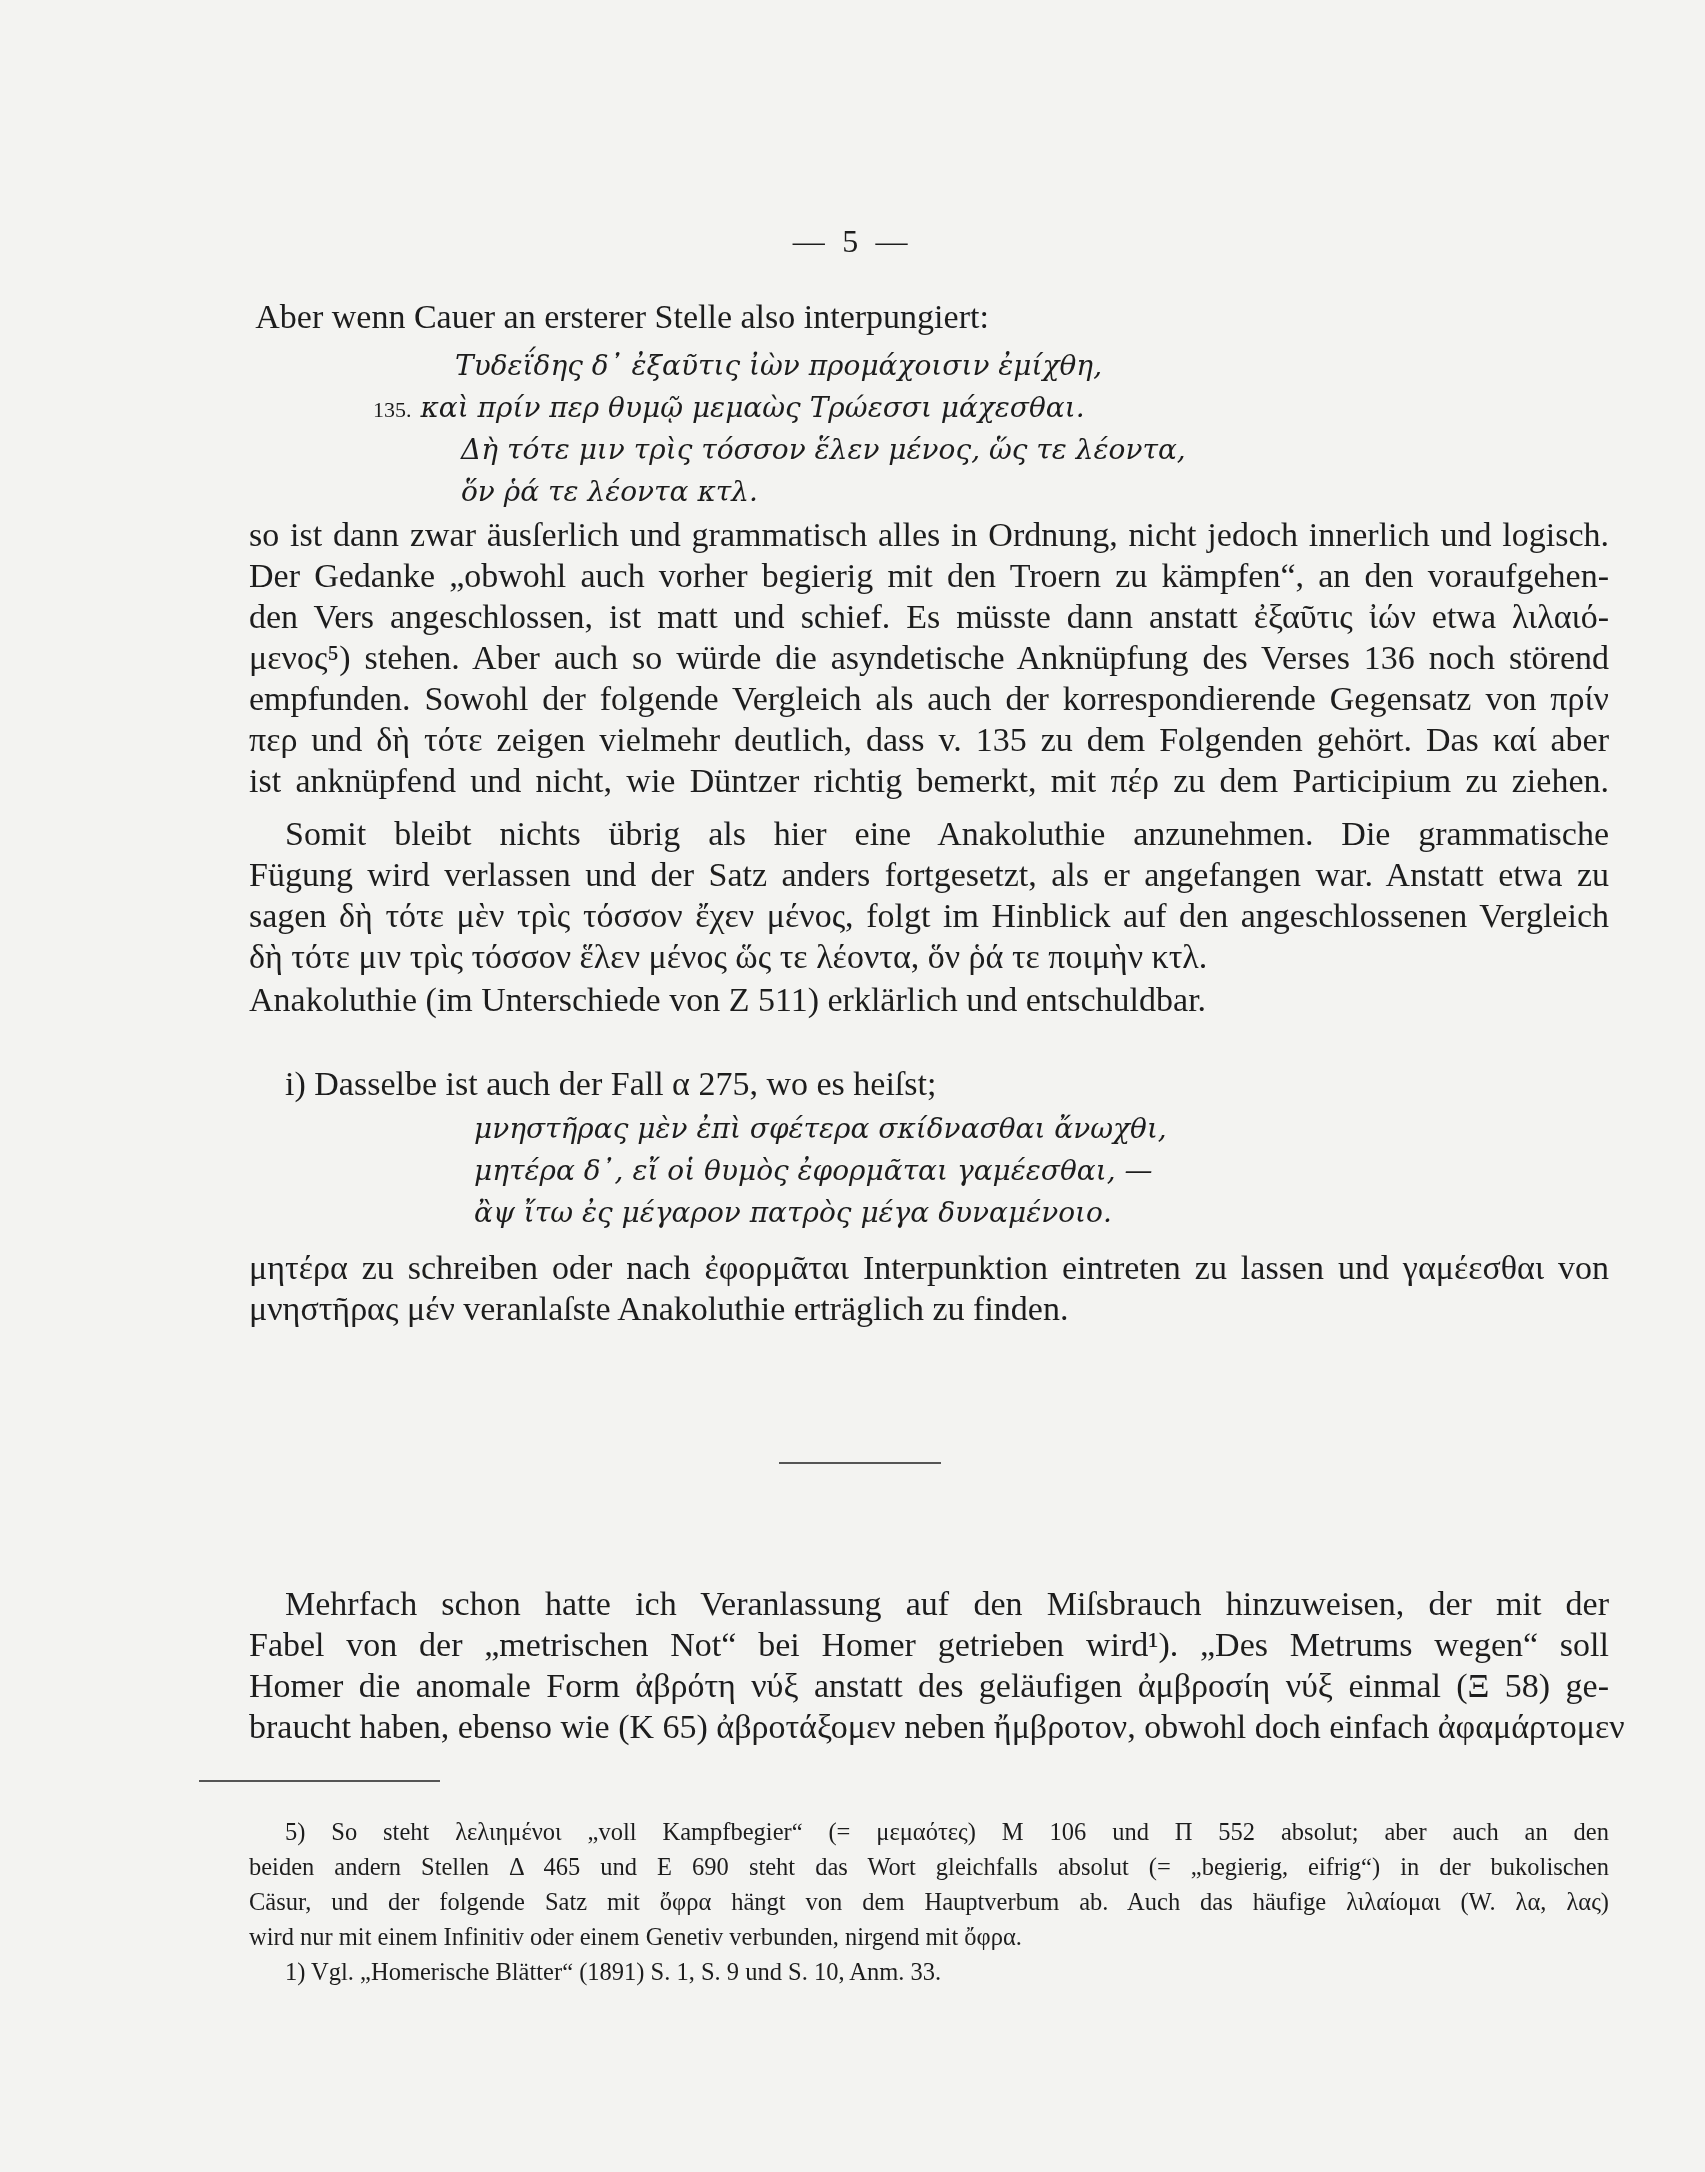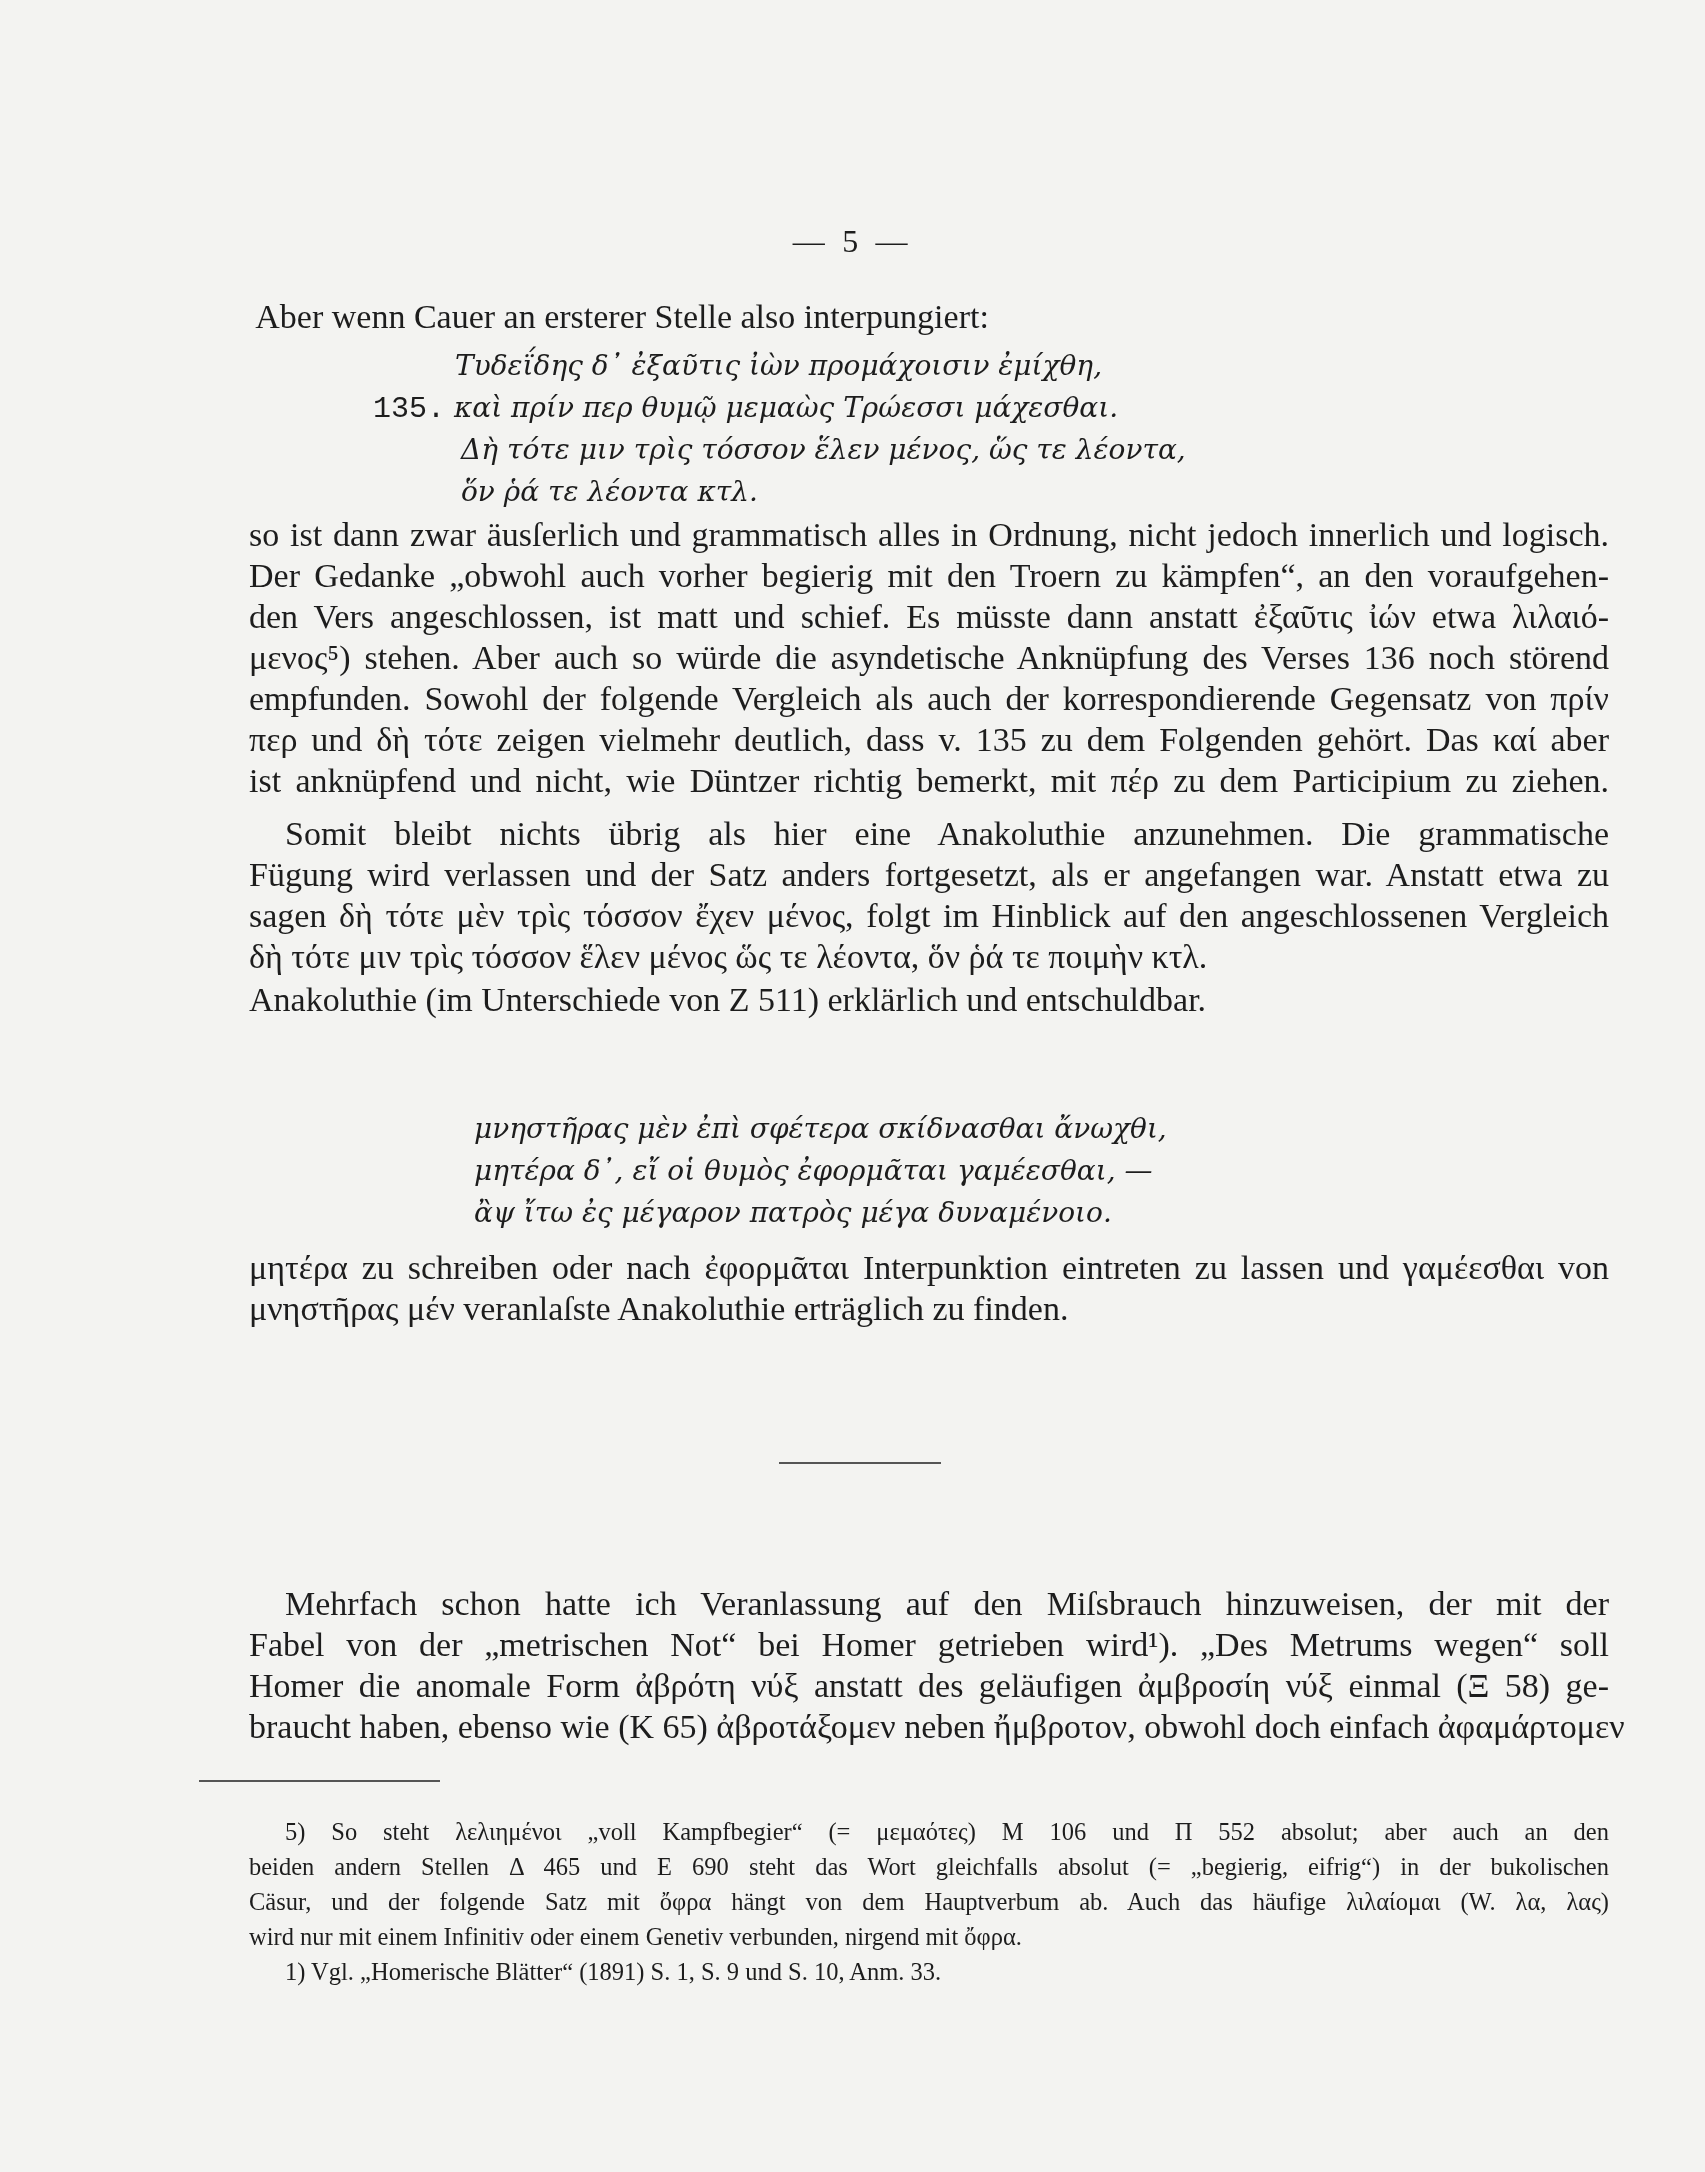--- a/index.html
+++ b/index.html
@@ -7,21 +7,21 @@
     width:1705px; height:2172px; background:#f3f3f1;
     font-family:"Liberation Serif","DejaVu Serif",serif; color:#1d1d1d;
     position:relative; overflow:hidden;
   }
   .page { position:absolute; left:0; top:0; width:1705px; height:2172px; }
   .pagenum { position:absolute; top:223px; left:0; width:1705px; text-align:center; font-size:32px; letter-spacing:4.7px; }
   .blk { position:absolute; left:249px; width:1360px; }
   .line { font-size:34px; line-height:41px; white-space:nowrap; text-align:justify; text-align-last:justify; height:41px; }
   .line.last { text-align-last:left; }
   .verse { position:absolute; font-style:italic; font-family:"DejaVu Serif",serif; font-size:28px; white-space:nowrap; line-height:41px; }
-  .vnum { font-style:normal; font-family:Liberation Mono, monospace; font-size:30px; }
+  .vnum { font-style:normal; font-family:Liberation Serif, serif; font-size:22px; }
   .sep { position:absolute; height:1.6px; background:#555; }
   h2 { position:absolute; margin:0; left:0; width:1705px; text-align:center; font-family:"Liberation Serif",serif; font-weight:bold; font-size:35px; top:1522px; }
   .fn { position:absolute; left:249px; width:1360px; }
   .fnline { font-size:24.5px; line-height:35px; white-space:nowrap; text-align:justify; text-align-last:justify; height:35px; }
   .fnline.last { text-align-last:left; }
 </style>
 </head>
 <body>
 
 <div class="page">
@@ -53,20 +53,23 @@
     <div class="line" style="padding-left:36px;">Somit bleibt nichts übrig als hier eine Anakoluthie anzunehmen. Die grammatische</div>
     <div class="line">Fügung wird verlassen und der Satz anders fortgesetzt, als er angefangen war. Anstatt etwa zu</div>
     <div class="line">sagen δὴ τότε μὲν τρὶς τόσσον ἔχεν μένος, folgt im Hinblick auf den angeschlossenen Vergleich</div>
     <div class="line last">δὴ τότε μιν τρὶς τόσσον ἕλεν μένος ὥς τε λέοντα, ὅν ῥά τε ποιμὴν κτλ.</div>
   </div>
 
   <div class="blk" style="top:979px;">
     <div class="line last">Anakoluthie (im Unterschiede von Z 511) erklärlich und entschuldbar.</div>
   </div>
 
+  <div class="blk" style="top:1063px;">
+    <div class="line last" style="padding-left:36px;">i) Dasselbe ist auch der Fall α 275, wo es heiſst;</div>
+  </div>
 
   <div>
     <div class="verse" style="left:474px; top:1108px;">μνηστῆρας μὲν ἐπὶ σφέτερα σκίδνασθαι ἄνωχθι,</div>
     <div class="verse" style="left:474px; top:1150px;">μητέρα δ᾽, εἴ οἱ θυμὸς ἐφορμᾶται γαμέεσθαι, —</div>
     <div class="verse" style="left:474px; top:1192px;">ἂψ ἴτω ἐς μέγαρον πατρὸς μέγα δυναμένοιο.</div>
   </div>
 
   <div class="blk" style="top:1247px;">
     <div class="line">μητέρα zu schreiben oder nach ἐφορμᾶται Interpunktion eintreten zu lassen und γαμέεσθαι von</div>
     <div class="line last">μνηστῆρας μέν veranlaſste Anakoluthie erträglich zu finden.</div>

